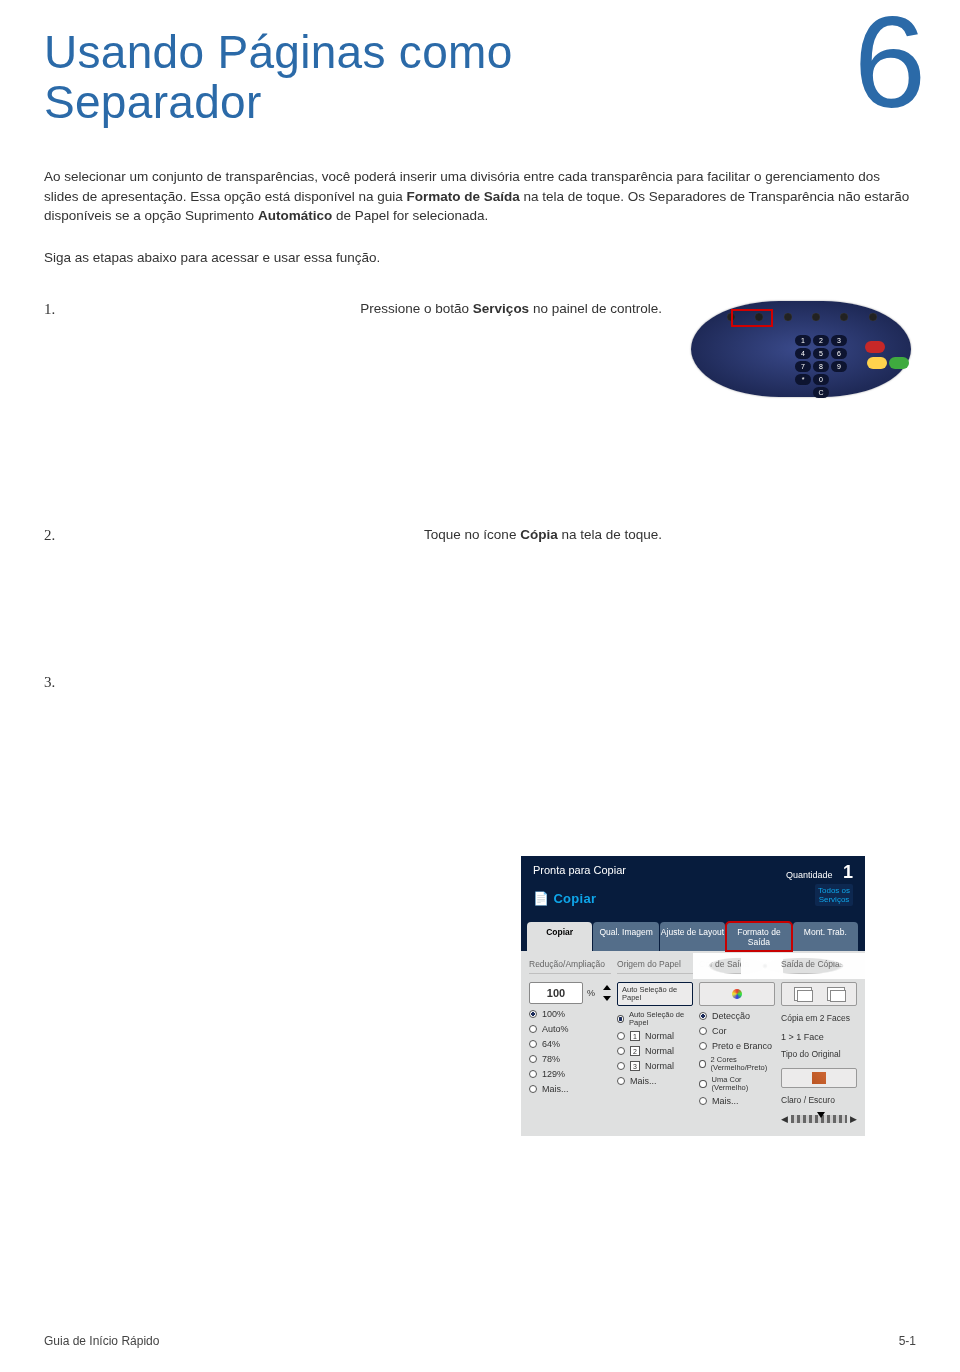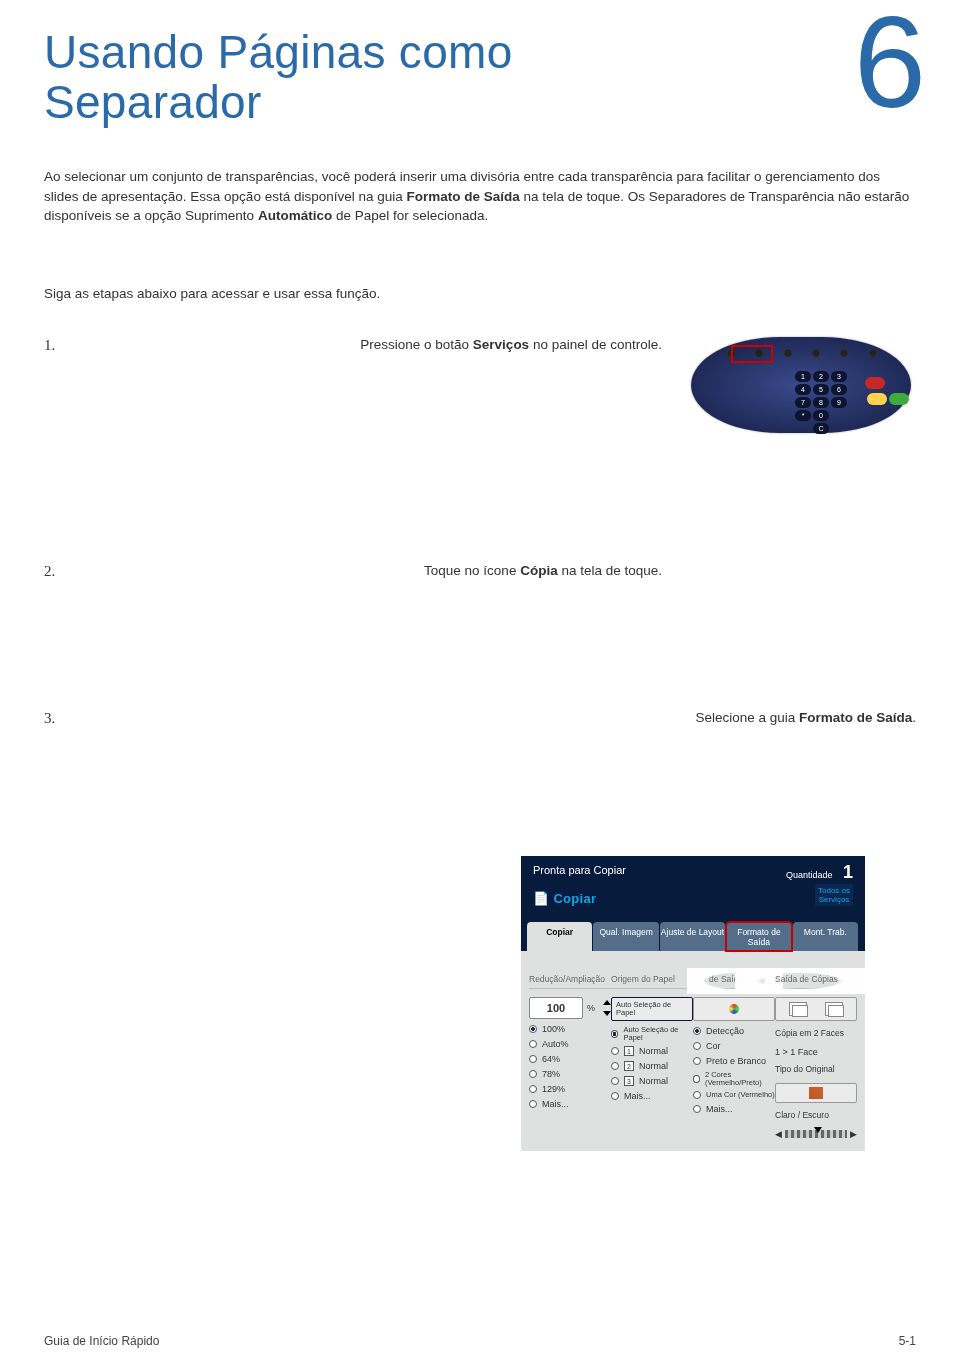--- a/index.html
+++ b/index.html
@@ -24,21 +24,21 @@
     font-size: 130px;
     color: #2b6aa8;
     line-height: .8;
     font-weight: 400;
     margin-top: -18px;
     margin-right: -10px;
   }
   .intro { font-size: 13.5px; color: #333; line-height: 1.45; max-width: 870px;}
   .intro p { margin-bottom: 2px; }
   .intro b { font-weight: 700; }
-  .follow { font-size: 13.5px; margin-top: 60px; margin-bottom: 36px;}
+  .follow { font-size: 13.5px; margin-top: 24px; margin-bottom: 36px;}
   .steps { display: flex; flex-direction: column; gap: 130px; }
   .step-row { display: flex; gap: 24px; align-items: flex-start;}
   .step-num { font-family: Georgia, serif; font-size: 15px; width: 20px; }
   .step-text { font-size: 13.5px; flex: 1; text-align: right; }
   .step-text b { font-weight: 700; }
   .step-media { width: 230px; display:flex; justify-content:center;}
   
   .panel-wrap { width: 220px;}
   .panel-base {
     width: 220px; height: 96px;
@@ -70,21 +70,21 @@
   .copier-fn .fn-lbl { font-size:13px; font-weight:700; letter-spacing:.3px;}
   .copier-fn .fn-all { font-size:8px; width:38px; text-align:center; background:#0d2850; border-radius:2px; padding:2px;}
   .tabs-row { display:flex; background:#071c3d; padding:0 6px; gap:0;}
   .ctab {
     flex:1; font-size:8.5px; text-align:center; padding:5px 0 4px;
     background:#546e8a; color:#fff; border-top-left-radius:4px; border-top-right-radius:4px;
     margin-right:1px;
   }
   .ctab.active { background:#dfe0e0; color:#000; font-weight:600;}
   .ctab.highlight { outline:2px solid #c80000; outline-offset:-1px; z-index:2; position:relative;}
-  .copier-body { background:#dfe0e0; padding:23px 8px 12px; display:flex; font-size:9px;}
+  .copier-body { background:#dfe0e0; padding:8px 8px 12px; display:flex; gap:6px; font-size:9px;}
   .ccol { flex:1; display:flex; flex-direction:column; gap:5px;}
   .col-title { color:#666; padding-bottom:4px; border-bottom:1px solid #bfbfbf; margin-bottom:3px; font-size:8.5px;}
   .displaybox {
     background:#fff; border:1px solid #888; border-radius:2px; width:54px; height:22px;
     display:flex; align-items:center; justify-content:center; font-size:11px; font-weight:700;
   }
   .disp-row { display:flex; align-items:center; gap:4px;}
   .disp-row .pct { font-size:9px;}
   .arrow-stack { display:flex; flex-direction:column; gap:0; margin-left:4px;}
   .arrow { width:0; height:0; border-left:4px solid transparent; border-right:4px solid transparent;}
@@ -179,23 +179,20 @@
   <div class="step-row">
     <div class="step-num">2.</div>
     <div class="step-text">
       <span>Toque no ícone </span><b>Cópia</b><span> na tela de toque.</span>
     </div>
     <div class="step-media"></div>
   </div>
 
   <div class="step-row">
     <div class="step-num">3.</div>
-    <div class="step-text">
-      <span>Selecione a guia </span><b>Formato de Saída</b><span>.</span>
-    </div>
   </div>
 </div>
 
 <div class="copier-ui-wrap">
   <div class="copier-top">
     <span>Pronta para Copiar</span>
     <span class="qty">
       <span>Quantidade</span>
       <span class="qty-num">1</span>
     </span>

